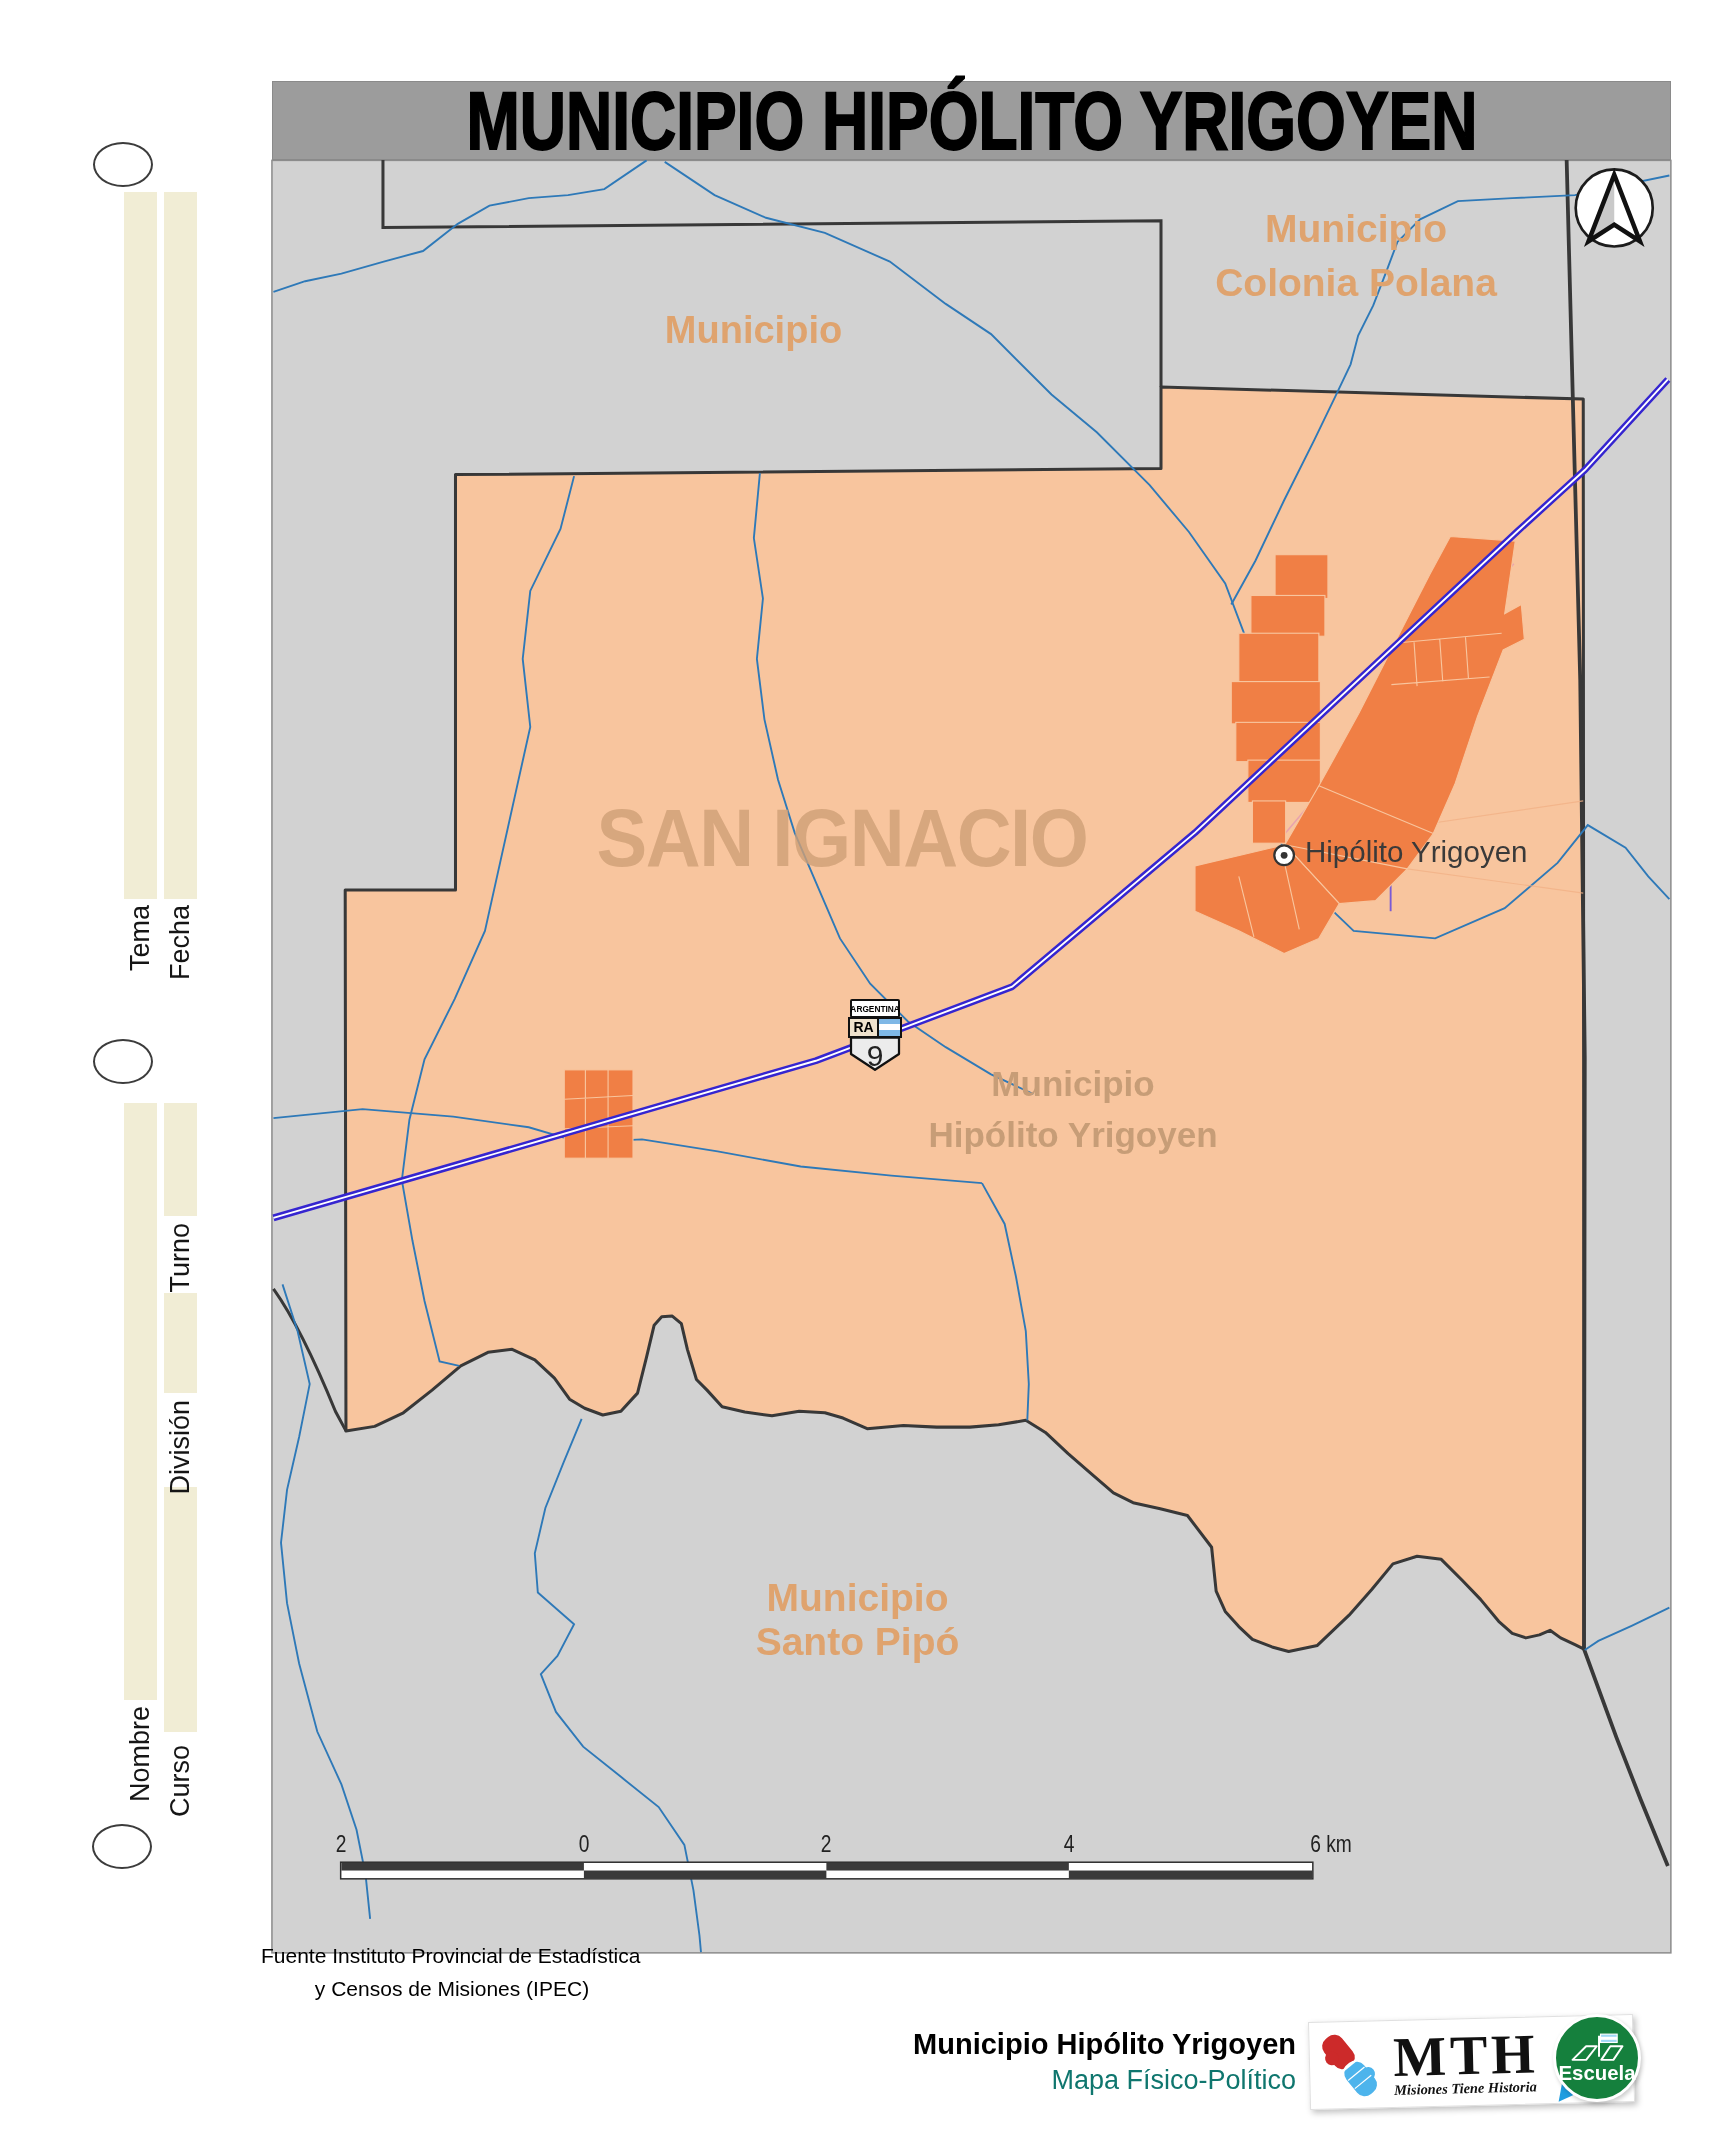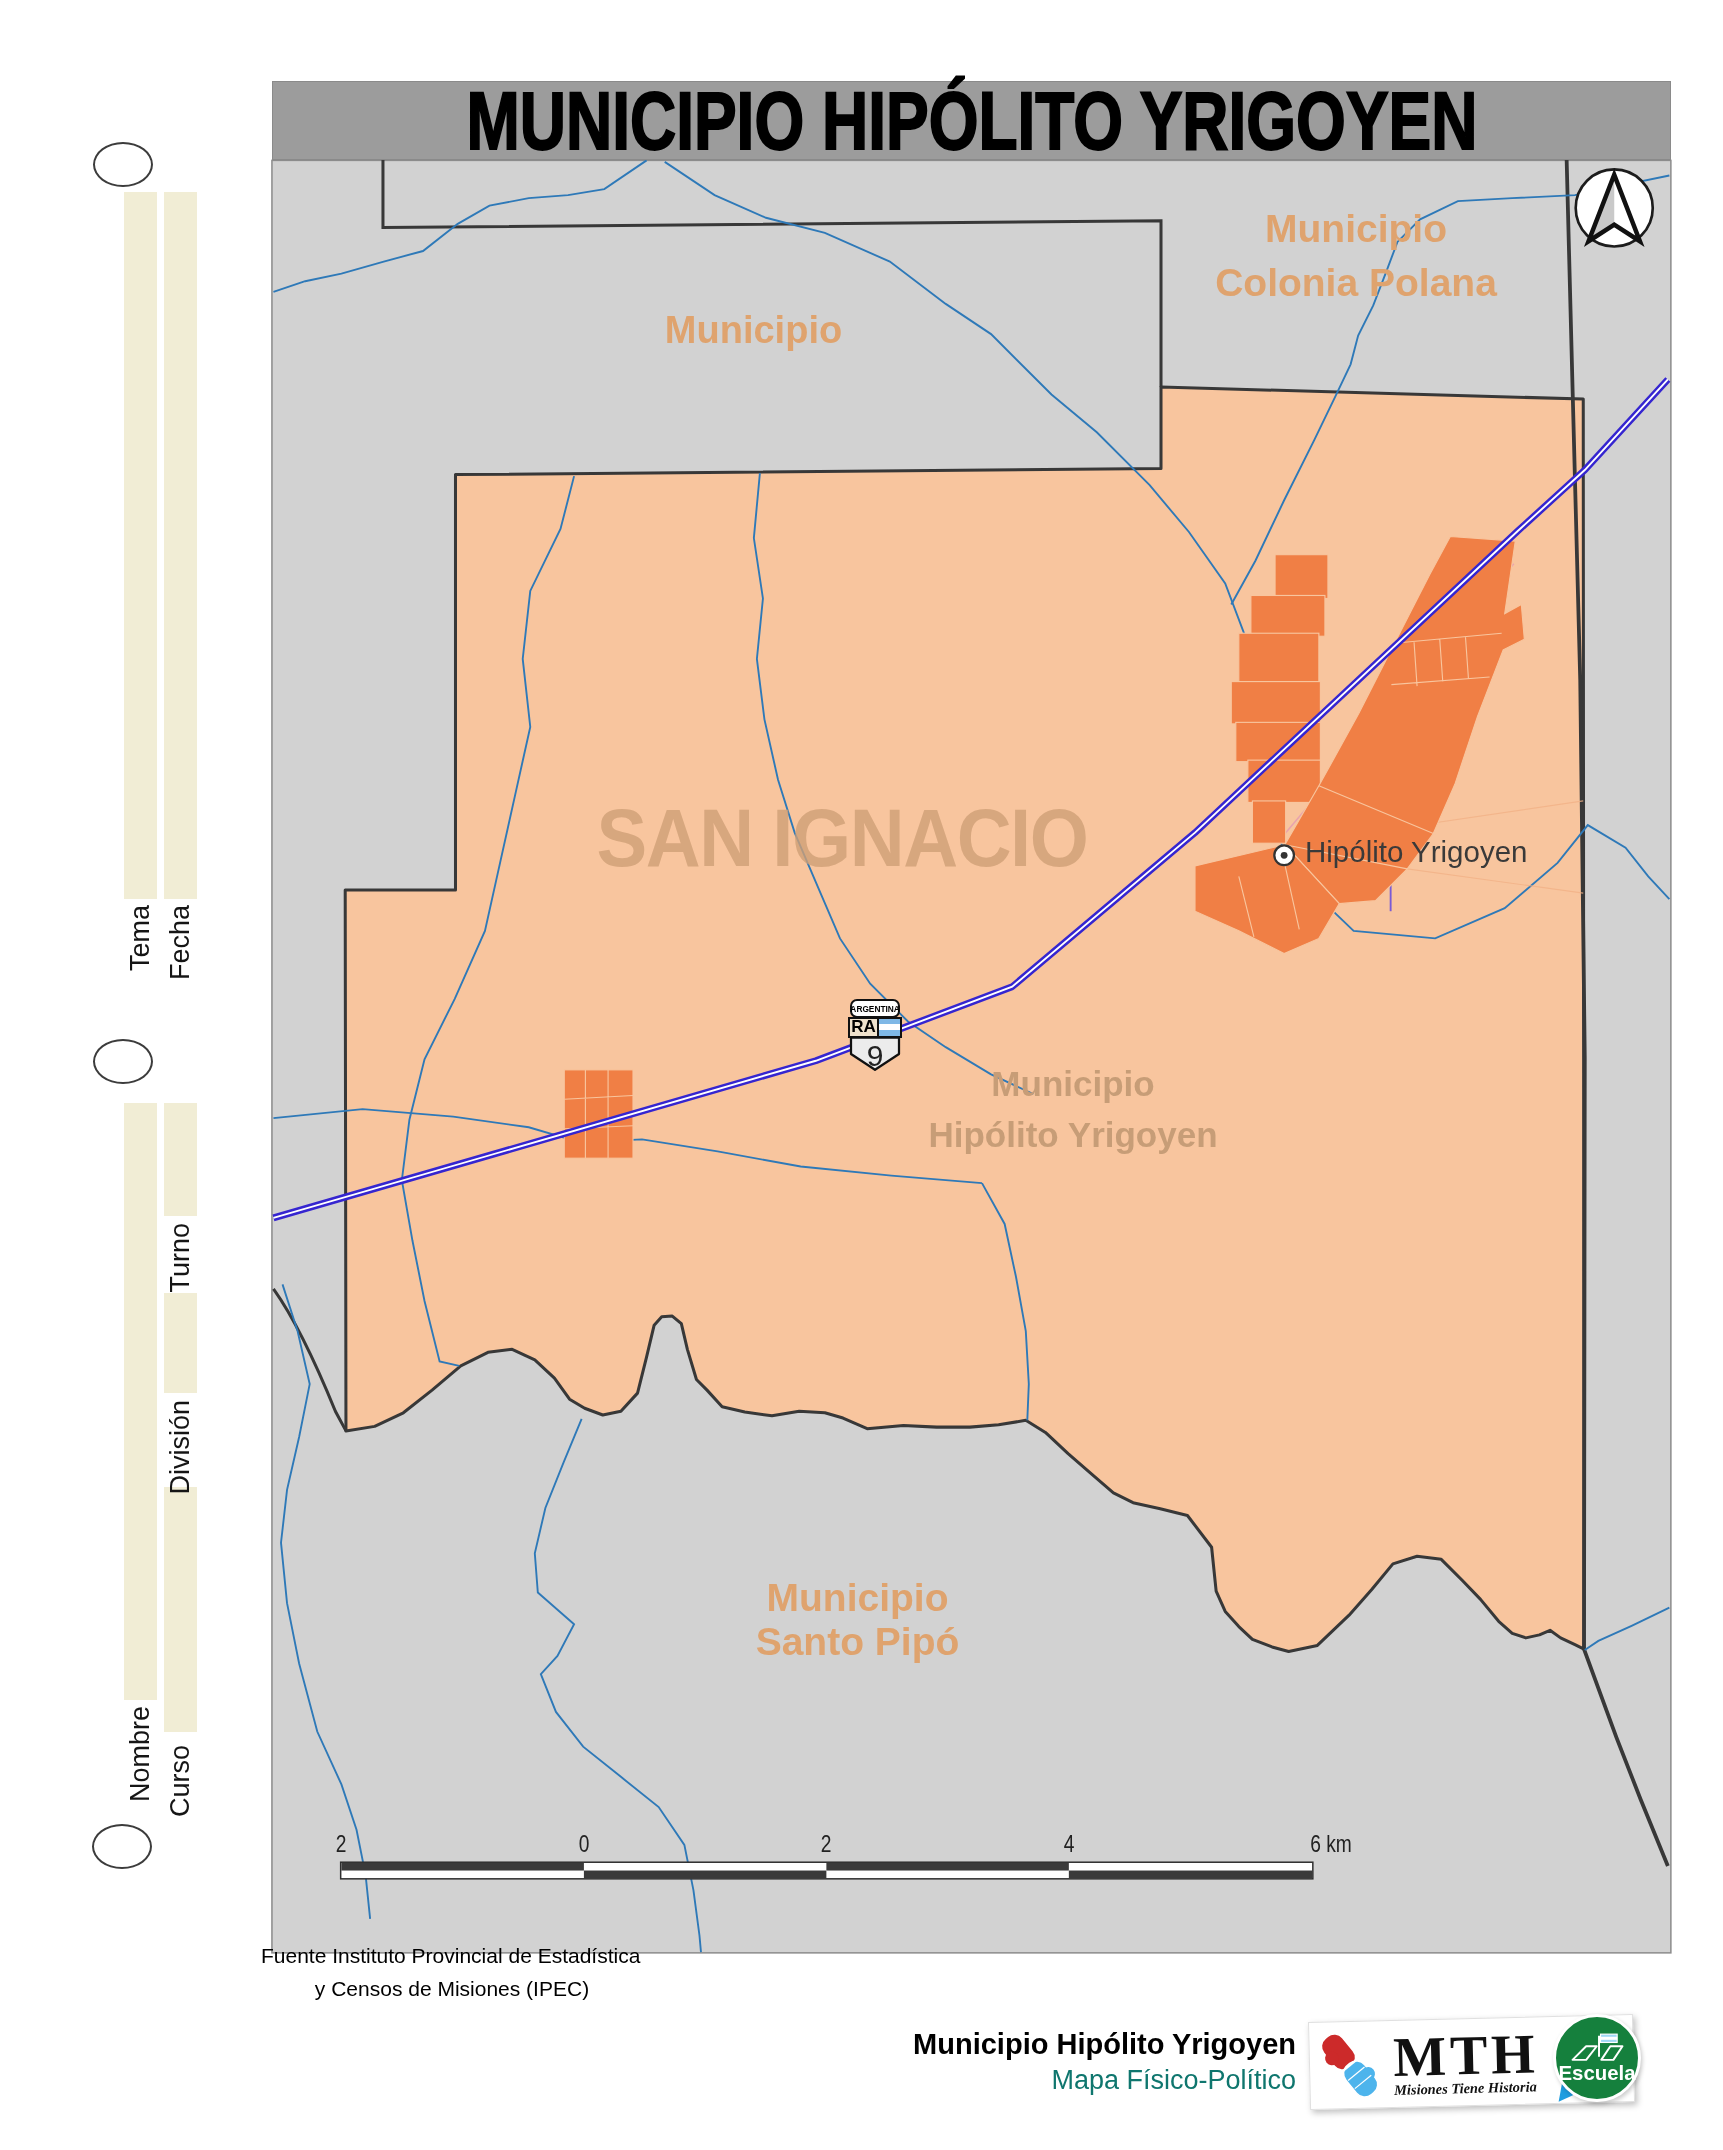--- a/index.html
+++ b/index.html
@@ -31,26 +31,26 @@
   .watermark{left:570px;top:792px;width:544px;text-align:center;font-size:80px;font-weight:700;
              color:#d0a077;opacity:.8;transform:scale(.95,1.02);letter-spacing:-1.5px;white-space:nowrap;}
   .town-label{left:1305px;top:835px;font-size:29.5px;color:#3a3a3a;white-space:nowrap;}
 
   
   .sb-num{position:absolute;top:1830px;font-size:24px;color:#222;
           transform:translateX(-50%) scaleX(.8);white-space:nowrap;}
 
   
   .shield{left:848px;top:999px;width:54px;}
-  .sh-top{height:19px;margin:0 2.3px;background:#fff;border:2.3px solid #111;border-radius:7px;
+  .sh-top{height:19px;margin:0 2.3px;background:#fff;border:2.3px solid #111;border-radius:2px;
           display:flex;align-items:center;justify-content:center;box-sizing:border-box;}
   .sh-top span{font-size:9.8px;font-weight:700;transform:scaleX(.85);white-space:nowrap;}
   .sh-mid{display:flex;height:21px;margin-top:-1.5px;}
   .sh-ra{flex:1;background:#efe2cd;border:2.3px solid #111;display:flex;align-items:center;
-         justify-content:center;font-size:17px;font-weight:700;box-sizing:border-box;}
+         justify-content:center;font-size:14px;font-weight:700;box-sizing:border-box;}
   .sh-flag{width:23px;border:2.3px solid #111;border-left:none;display:flex;flex-direction:column;box-sizing:border-box;}
   .sh-flag i{flex:1;background:#7fb8e6;}
   .sh-flag i.w{background:#fff;}
   .sh-num{position:absolute;left:0;top:40px;width:54px;text-align:center;
           font-size:30px;color:#222;}
 
   
   .src{position:absolute;font-size:21px;color:#000;line-height:32px;}
   .ftr-name{position:absolute;left:843px;top:2028px;width:453px;text-align:right;
             font-size:29px;font-weight:800;color:#000;}

